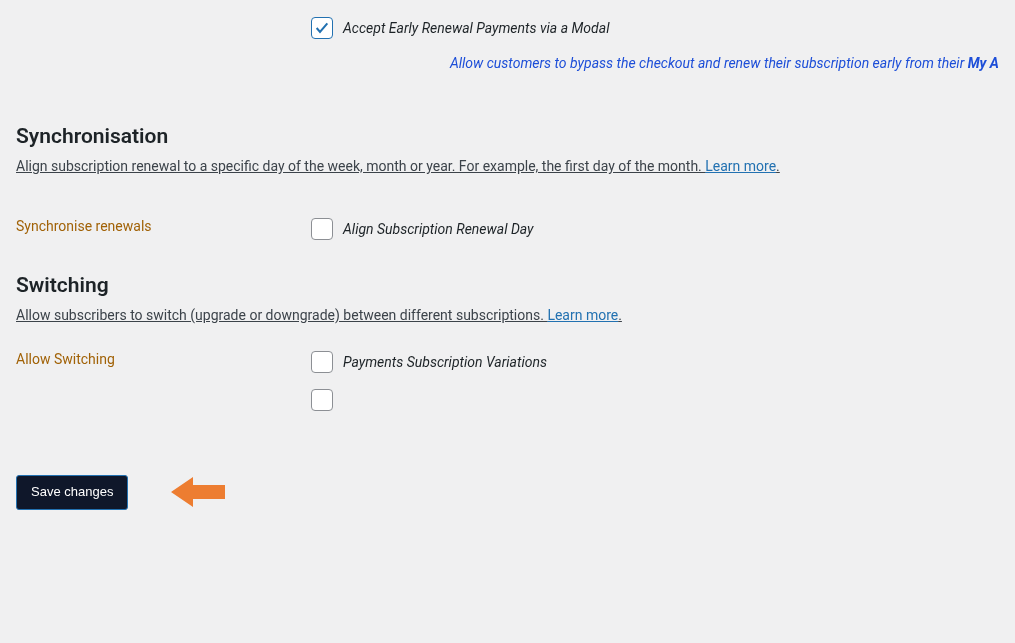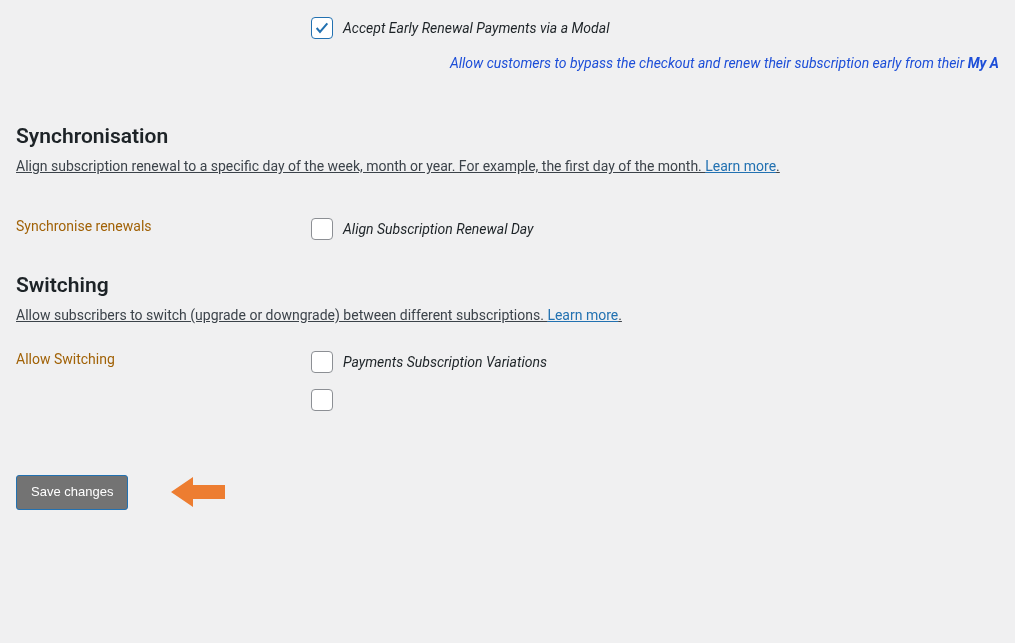--- a/index.html
+++ b/index.html
@@ -96,21 +96,21 @@
     color: #2271b1;
     text-decoration: underline;
     cursor: pointer;
   }
 
   .save-area {
     position: relative;
     margin-top: 64px;
   }
   .button-primary {
-    background: #737373;
+    background: #0f172a;
     border: 1px solid #2271b1;
     color: #fff;
     font-size: 13px;
     padding: 6px 14px;
     border-radius: 3px;
     cursor: pointer;
     line-height: 1.6;
   }
   .arrow-annotation {
     position: absolute;

